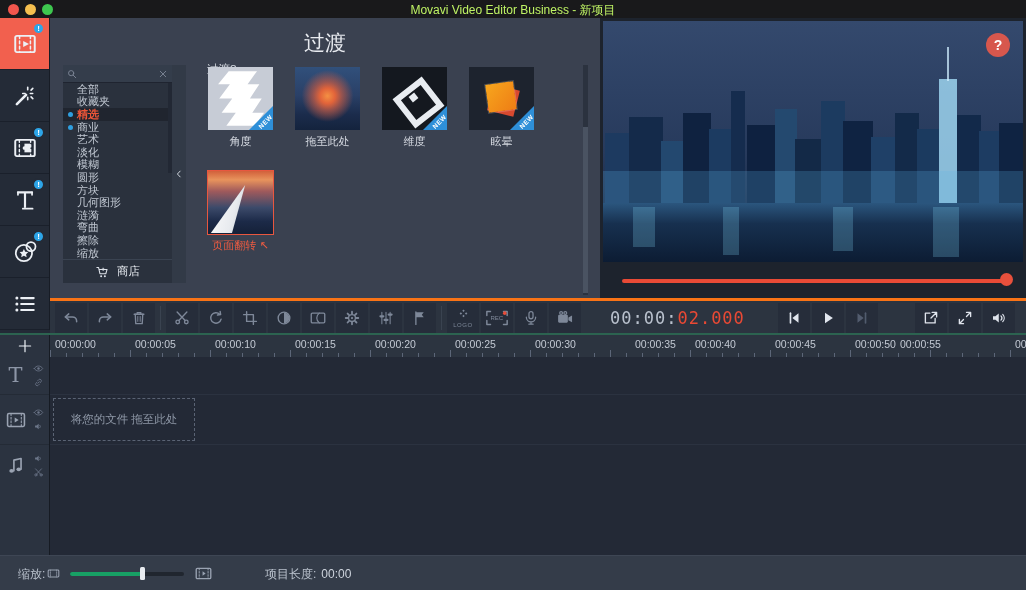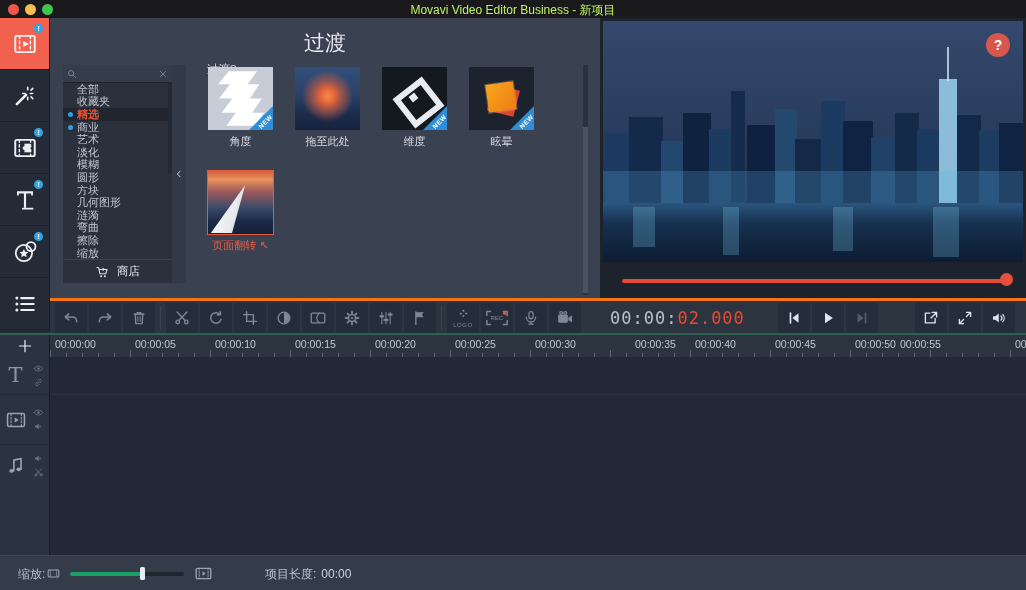--- a/index.html
+++ b/index.html
@@ -693,20 +693,25 @@
                 <circle cx="6.3" cy="17.3" r="2.4" stroke-width="1.8"></circle>
                 <circle cx="17.7" cy="17.3" r="2.4" stroke-width="1.8"></circle>
                 <path d="M7.8 15.4L18.5 4M16.2 15.4L5.5 4" stroke-width="1.8"></path>
               </svg>
             </span>
           </div>
         </div>
       </div>
     <div class="lanes">
         <div class="tl-row tl-titles"></div>
+        <div class="tl-row tl-video">
+          <div class="dropzone">
+            <span>将您的文件 拖至此处</span>
+          </div>
+        </div>
         <div class="tl-row tl-audio"></div>
       </div>
   </div>
 
   <div class="statusbar">
     <span class="z-label">缩放:</span>
     <span class="z-film-s">
         <svg class="ic" viewBox="0 0 24 24">
           <rect x="3.5" y="6.5" width="17" height="11" rx="1.5" stroke-width="1.7"></rect>
           <path d="M7 6.5v11M17 6.5v11" stroke-width="1.2" stroke-dasharray="1.8 1.8"></path>

